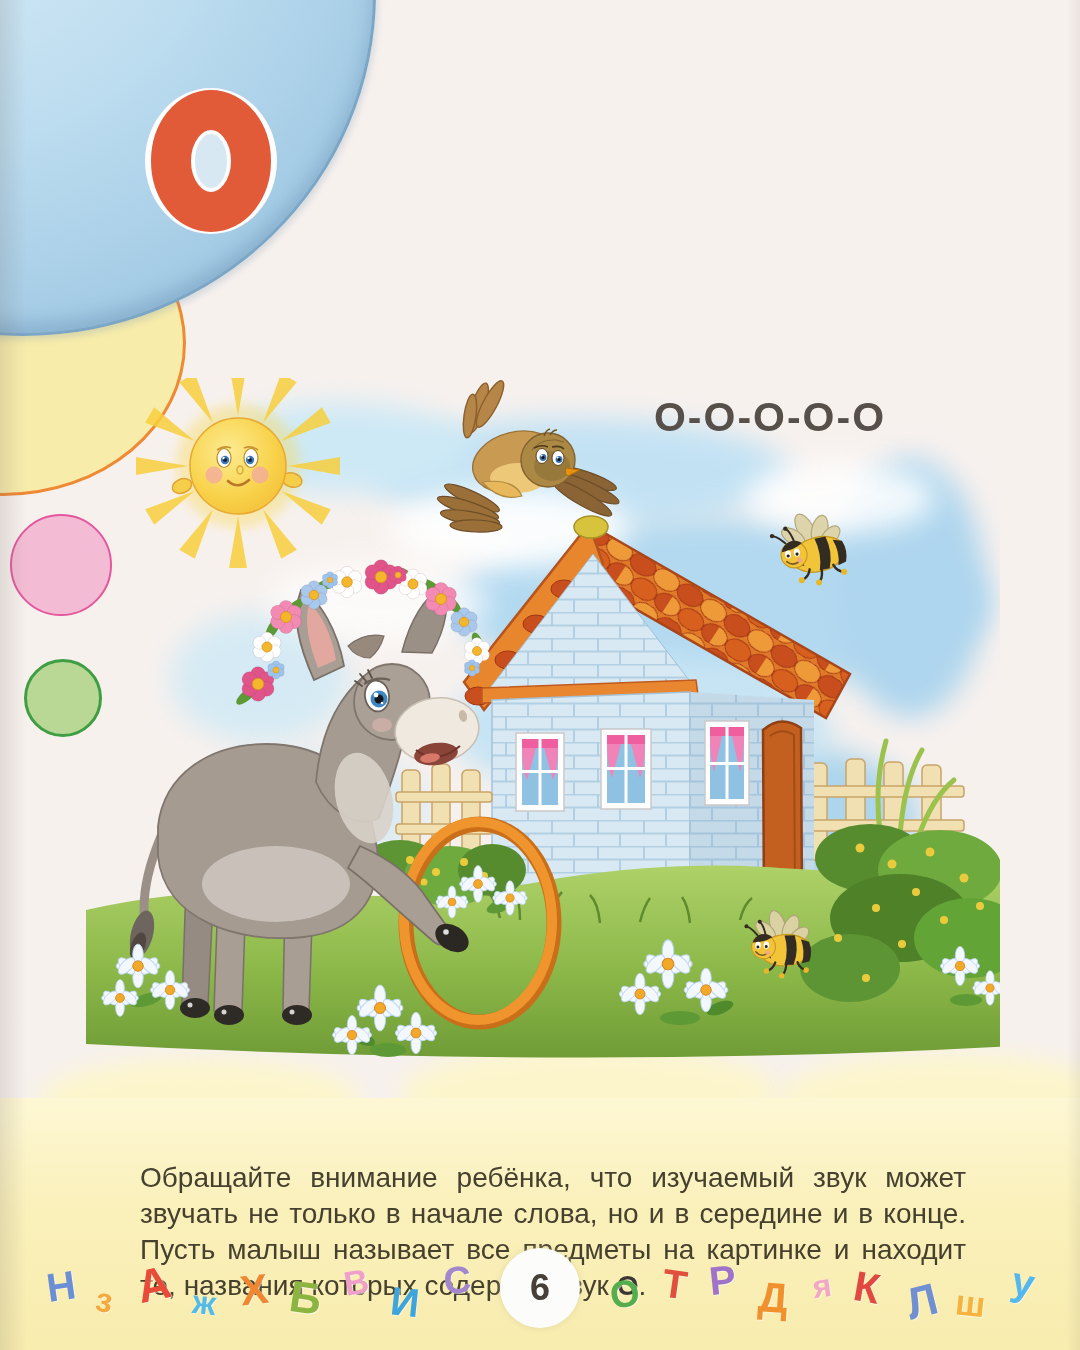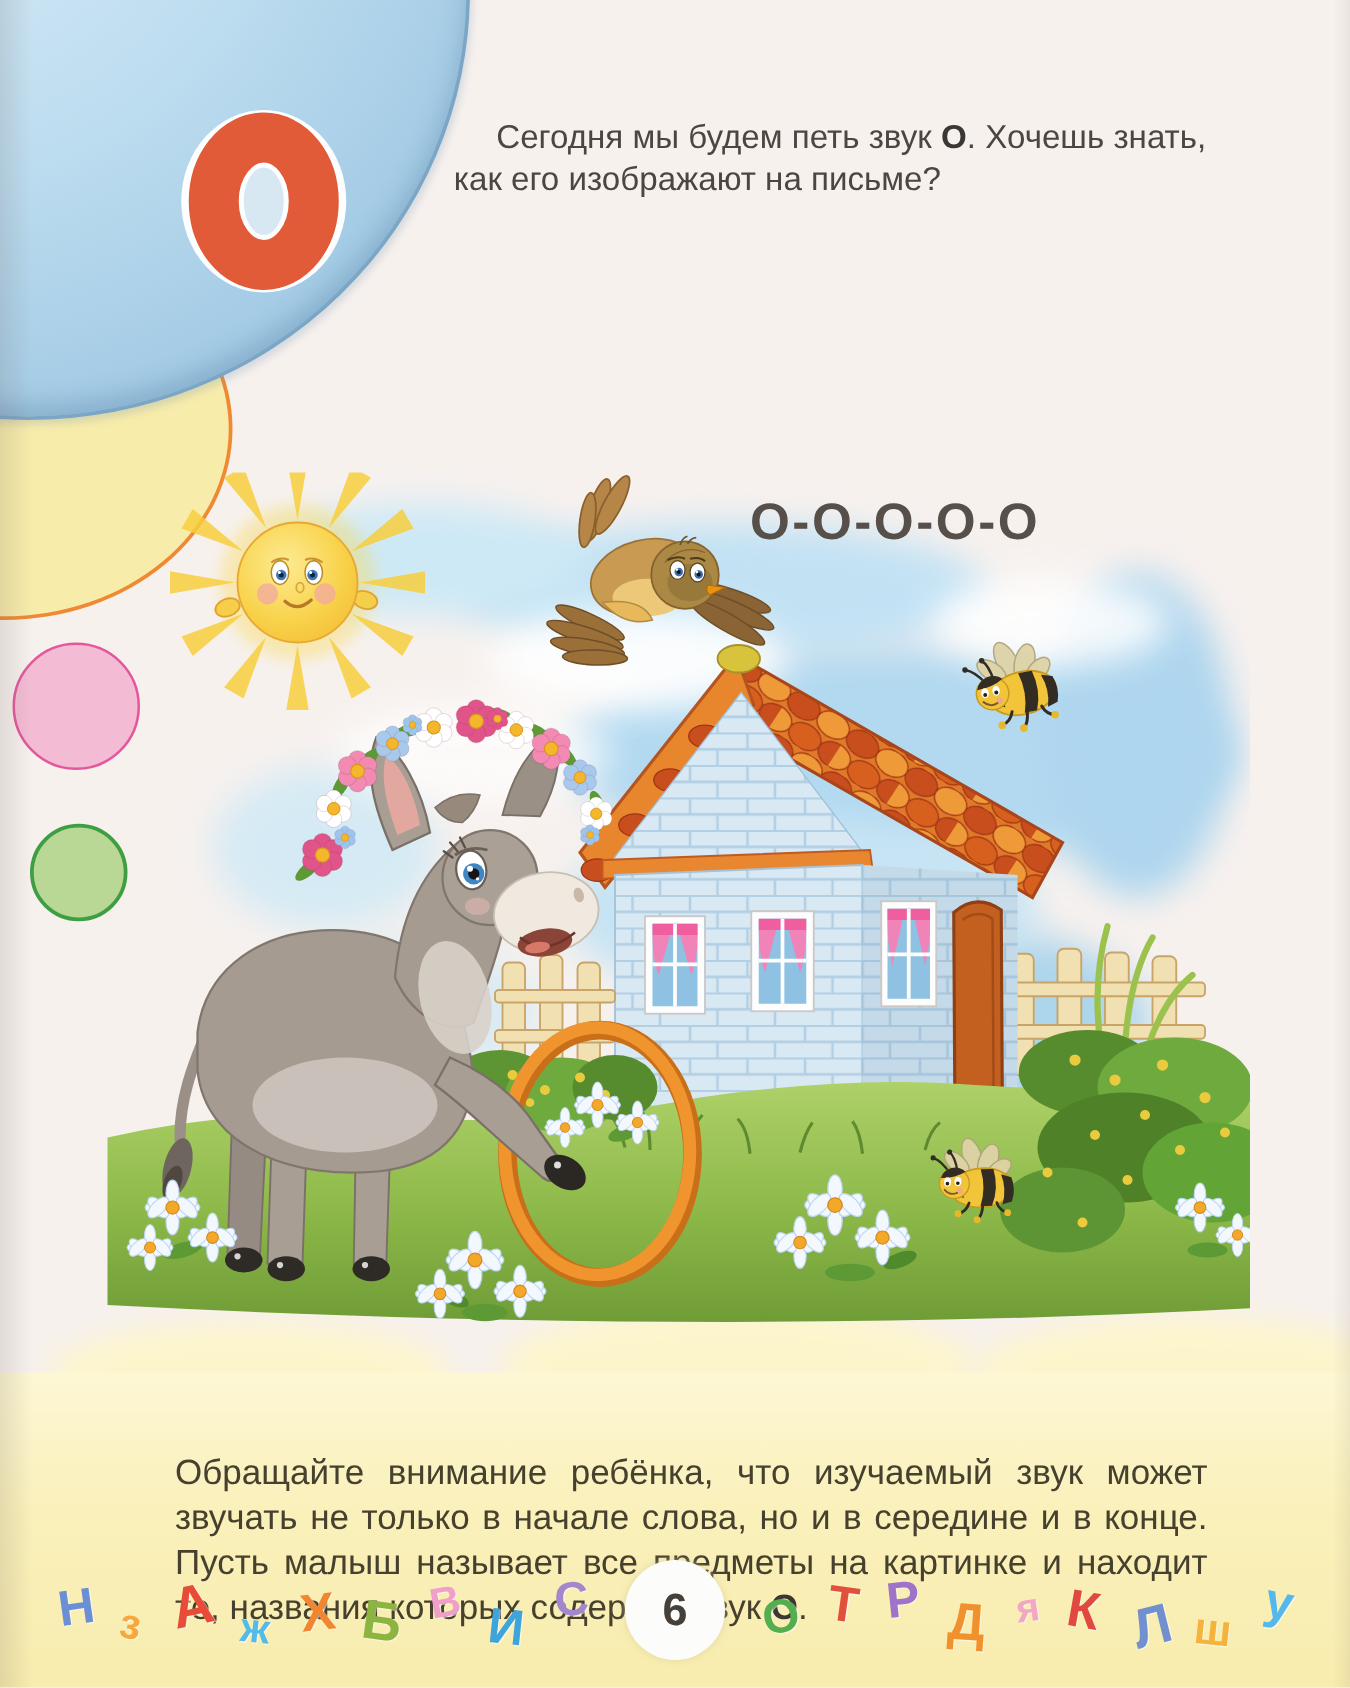--- a/index.html
+++ b/index.html
@@ -36,21 +36,21 @@
     position:absolute;left:363px;top:92px;width:602px;z-index:5;
     font-size:26.5px;line-height:34px;color:#4b4642;
     text-align:justify;
   }
   .intro p{margin:0;text-indent:34px;}
   .intro b, .note b{color:#3b3734;}
   
   .chant{
     position:absolute;left:600px;top:394px;width:340px;z-index:6;
     font-size:41px;font-weight:bold;color:#564f4a;letter-spacing:2px;
-    text-align:left;
+    text-align:center;
   }
   
   .scene{position:absolute;left:80px;top:378px;width:920px;height:690px;z-index:4;}
   
   .band{
     position:absolute;left:0;right:0;top:1098px;bottom:0;
     background:linear-gradient(180deg,#fdf7d4 0%, #faf0ba 45%, #f8ecae 100%);
     z-index:1;
   }
   .band-bump{position:absolute;background:#fcf5cc;border-radius:50%;filter:blur(11px);z-index:1;}
@@ -92,21 +92,20 @@
 <div class="circle c-green"></div>
 
 <svg class="hero-o" width="136" height="150" viewBox="0 0 136 150">
   <ellipse cx="68" cy="75" rx="66" ry="73" fill="#ffffff" opacity="0.96"></ellipse>
   <ellipse cx="68" cy="75" rx="16" ry="27" fill="#d7e8f2"></ellipse>
   <ellipse cx="68" cy="75" rx="40" ry="51" fill="none" stroke="#e25b39" stroke-width="40"></ellipse>
 </svg>
 <span class="sr">О</span>
 
 <div class="intro">
-  <p><span>Сегодня мы будем петь звук </span><b>О</b><span>. Хочешь знать, как его изображают на письме?</span></p>
 </div>
 
 <div class="chant">О-О-О-О-О</div>
 
 <svg class="scene" viewBox="0 0 920 690">
   <defs>
     <filter id="soft" x="-60%" y="-60%" width="220%" height="220%">
         <feGaussianBlur stdDeviation="14"></feGaussianBlur>
       </filter>
     <filter id="soft2" x="-60%" y="-60%" width="220%" height="220%">

